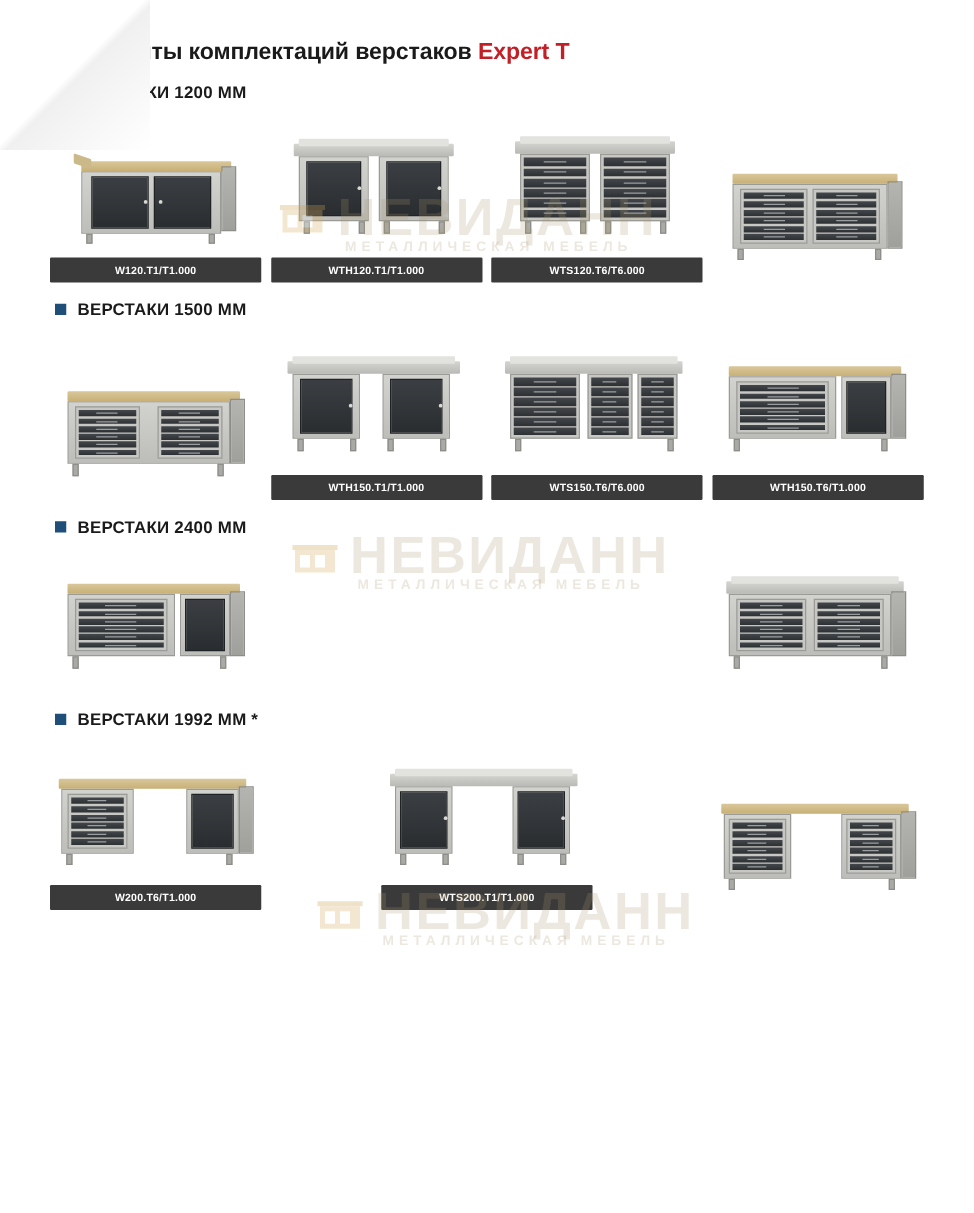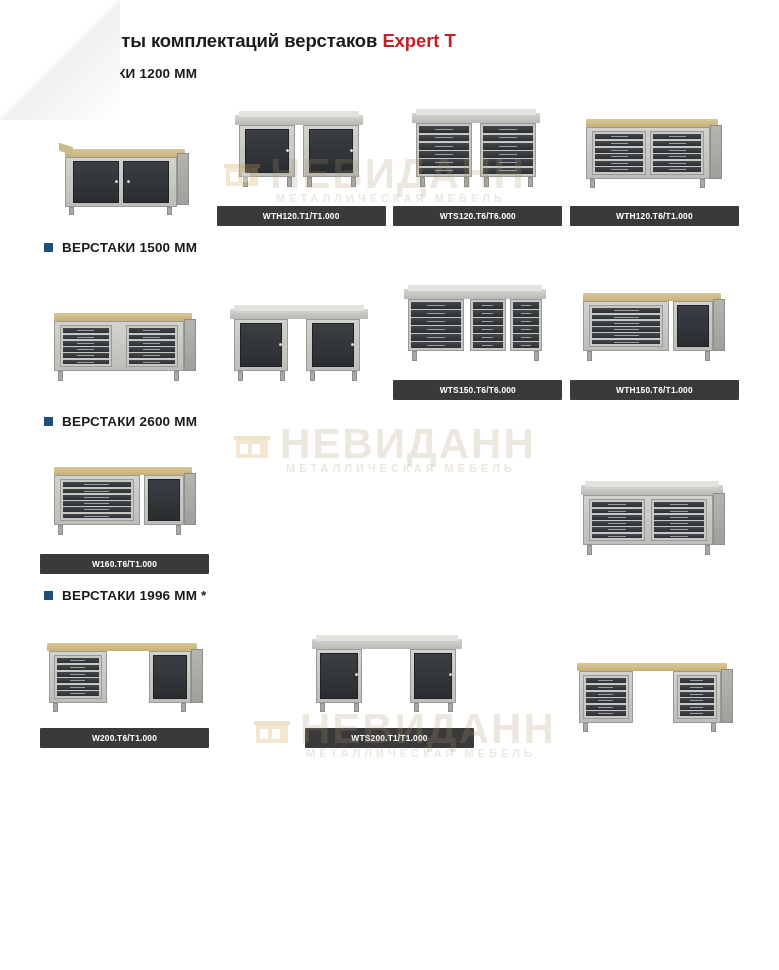--- a/index.html
+++ b/index.html
@@ -232,20 +232,21 @@
             <div class="body-grey" style="position:absolute;left:6px;top:24px;width:112px;height:50px;"></div>
             <div class="door-dark" style="position:absolute;left:14px;top:28px;width:46px;height:42px;"></div>
             <div class="door-dark" style="position:absolute;left:64px;top:28px;width:46px;height:42px;"></div>
             <div class="knob" style="left:56px;top:47px;"></div>
             <div class="knob" style="left:68px;top:47px;"></div>
             <div class="body-side" style="position:absolute;left:118px;top:20px;width:12px;height:52px;"></div>
             <div class="leg" style="left:10px;top:74px;width:5px;height:8px;"></div>
             <div class="leg" style="left:108px;top:74px;width:5px;height:8px;"></div>
           </div>
         </div>
+        <div class="caption">W120.T1/T1.000</div>
       </div>
 
       <div class="card">
         <div class="figure">
           <div class="bench" style="width:140px;height:92px;">
             <div class="top grey-top" style="left:4px;top:10px;width:128px;height:10px;"></div>
             <div class="top" style="left:8px;top:6px;width:120px;height:6px;background:#e2e2df;"></div>
             <div class="body-grey" style="position:absolute;left:8px;top:20px;width:56px;height:52px;"></div>
             <div class="door-dark" style="position:absolute;left:14px;top:24px;width:44px;height:44px;"></div>
             <div class="body-grey" style="position:absolute;left:72px;top:20px;width:56px;height:52px;"></div>
@@ -310,21 +311,20 @@
                 <div class="dw"></div>
                 <div class="dw"></div>
                 <div class="dw"></div>
                 <div class="dw"></div>
               </div>
             <div class="body-side" style="position:absolute;left:128px;top:18px;width:12px;height:54px;"></div>
             <div class="leg" style="left:8px;top:72px;width:5px;height:9px;"></div>
             <div class="leg" style="left:118px;top:72px;width:5px;height:9px;"></div>
           </div>
         </div>
-        <div class="caption">WTH120.T6/T1.000</div>
       </div>
 
     </div>
   </div>
 
   <div class="section">
     <div class="section-header">
       <span class="bullet"></span>
       <span class="section-title">ВЕРСТАКИ 1500 ММ</span>
     </div>
@@ -368,20 +368,21 @@
             <div class="body-grey" style="position:absolute;left:80px;top:20px;width:54px;height:52px;"></div>
             <div class="door-dark" style="position:absolute;left:86px;top:24px;width:42px;height:44px;"></div>
             <div class="knob" style="left:53px;top:44px;"></div>
             <div class="knob" style="left:125px;top:44px;"></div>
             <div class="leg" style="left:12px;top:72px;width:5px;height:10px;"></div>
             <div class="leg" style="left:54px;top:72px;width:5px;height:10px;"></div>
             <div class="leg" style="left:84px;top:72px;width:5px;height:10px;"></div>
             <div class="leg" style="left:126px;top:72px;width:5px;height:10px;"></div>
           </div>
         </div>
+        <div class="caption">WTH150.T1/T1.000</div>
       </div>
 
       <div class="card">
         <div class="figure">
           <div class="bench" style="width:152px;height:92px;">
             <div class="top grey-top" style="left:2px;top:10px;width:142px;height:10px;"></div>
             <div class="top" style="left:6px;top:6px;width:134px;height:6px;background:#e2e2df;"></div>
             <div class="drawers" style="position:absolute;left:6px;top:20px;width:56px;height:52px;">
                 <div class="dw"></div>
                 <div class="dw"></div>
@@ -435,21 +436,21 @@
         </div>
         <div class="caption">WTH150.T6/T1.000</div>
       </div>
 
     </div>
   </div>
 
   <div class="section">
     <div class="section-header">
       <span class="bullet"></span>
-      <span class="section-title">ВЕРСТАКИ 2600 ММ</span>
+      <span class="section-title">ВЕРСТАКИ 2400 ММ</span>
     </div>
     <div class="grid">
 
       <div class="card">
         <div class="figure">
           <div class="bench" style="width:150px;height:92px;">
             <div class="top wood" style="left:4px;top:14px;width:138px;height:8px;"></div>
             <div class="body-grey" style="position:absolute;left:4px;top:22px;width:86px;height:50px;"></div>
             <div class="drawers" style="position:absolute;left:10px;top:26px;width:74px;height:42px;">
                 <div class="dw"></div>
@@ -459,21 +460,20 @@
                 <div class="dw"></div>
                 <div class="dw"></div>
               </div>
             <div class="body-grey" style="position:absolute;left:94px;top:22px;width:40px;height:50px;"></div>
             <div class="door-dark" style="position:absolute;left:98px;top:26px;width:32px;height:42px;"></div>
             <div class="body-side" style="position:absolute;left:134px;top:20px;width:12px;height:52px;"></div>
             <div class="leg" style="left:8px;top:72px;width:5px;height:10px;"></div>
             <div class="leg" style="left:126px;top:72px;width:5px;height:10px;"></div>
           </div>
         </div>
-        <div class="caption">W160.T6/T1.000</div>
       </div>
 
 
       <div class="card">
         <div class="figure">
           <div class="bench" style="width:152px;height:92px;">
             <div class="top grey-top" style="left:2px;top:12px;width:142px;height:10px;"></div>
             <div class="top" style="left:6px;top:8px;width:134px;height:6px;background:#e2e2df;"></div>
             <div class="body-grey" style="position:absolute;left:4px;top:22px;width:130px;height:50px;"></div>
             <div class="drawers" style="position:absolute;left:10px;top:26px;width:56px;height:42px;">
@@ -499,21 +499,21 @@
         </div>
       </div>
 
 
     </div>
   </div>
 
   <div class="section">
     <div class="section-header">
       <span class="bullet"></span>
-      <span class="section-title">ВЕРСТАКИ 1996 ММ *</span>
+      <span class="section-title">ВЕРСТАКИ 1992 ММ *</span>
     </div>
     <div class="grid">
 
       <div class="card">
         <div class="figure">
           <div class="bench" style="width:160px;height:92px;">
             <div class="top wood" style="left:2px;top:16px;width:150px;height:8px;"></div>
             <div class="body-grey" style="position:absolute;left:4px;top:24px;width:58px;height:52px;"></div>
             <div class="drawers" style="position:absolute;left:9px;top:28px;width:48px;height:44px;">
                 <div class="dw"></div>

